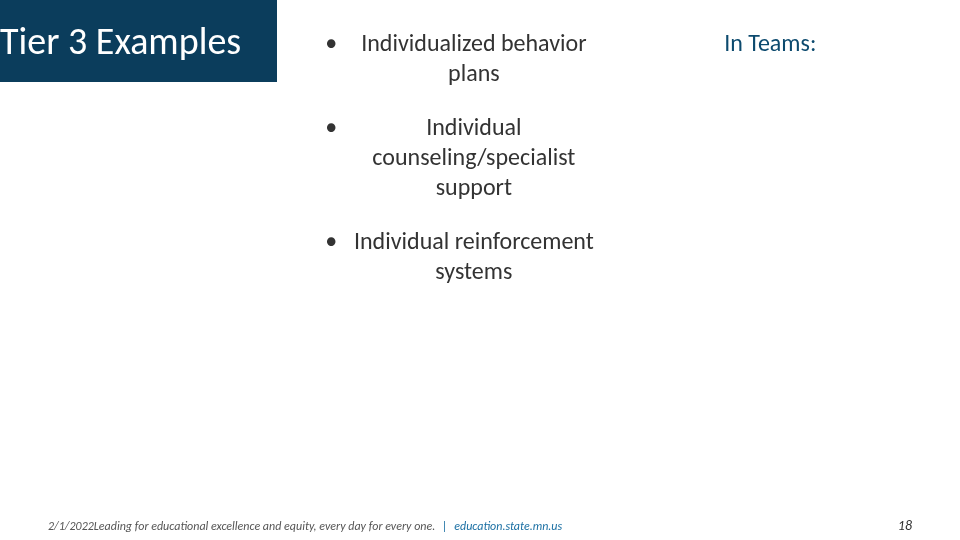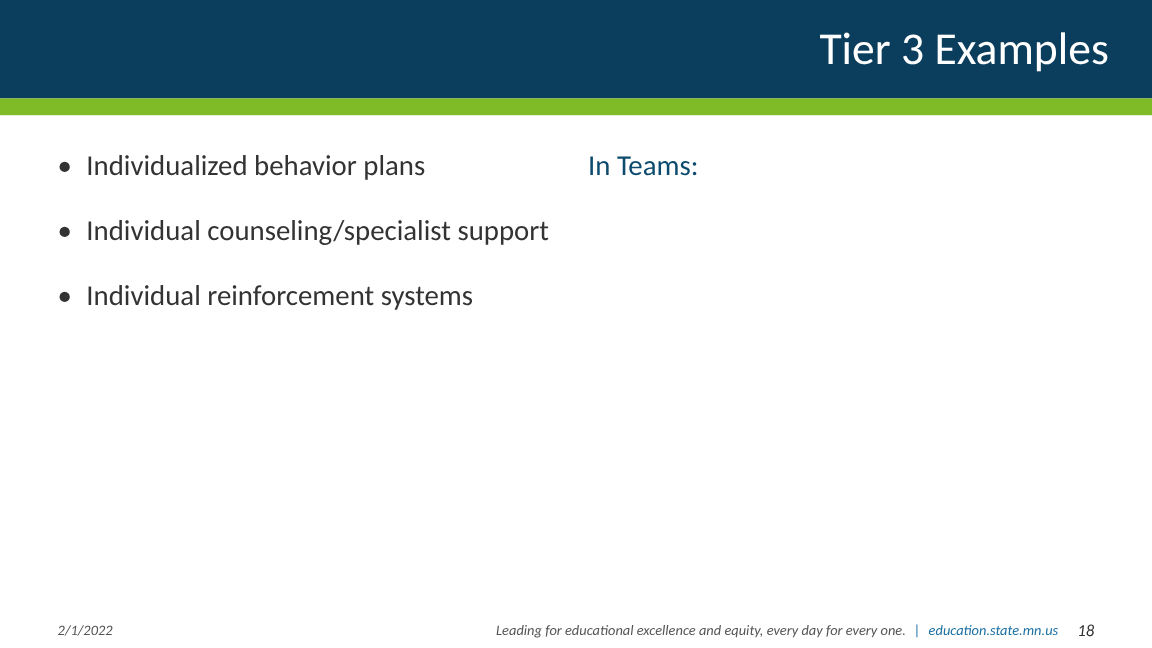--- a/index.html
+++ b/index.html
@@ -1,32 +1,32 @@
 <!DOCTYPE html>
 <html><head>
 <meta charset="utf-8">
 <style>
   * { margin: 0; padding: 0; box-sizing: border-box; }
   html, body { width: 960px; height: 540px; font-family: Calibri, "Segoe UI", Arial, sans-serif; background: #fff; overflow: hidden; }
-  .slide { width: 960px; height: 540px; position: relative; display: flex; flex-direction: column; }
+  .slide { width: 960px; height: 540px; position: relative; display: flex; flex-direction: row; }
   .header { background: #0b3d5c; height: 82px; display: flex; align-items: center; justify-content: flex-end; padding-right: 36px; }
   .header h1 { color: #fff; font-size: 38px; font-weight: 400; }
   .accent-bar { height: 14px; background: #7fba27; }
   .content { flex: 1; display: flex; padding: 28px 48px 0 48px; }
-  .col { width: 50%; }
+  .col { width: 50%; text-align: center; }
   .col-left { padding-right: 20px; }
   .col-right { padding-left: 10px; }
   .bullets { list-style: none; }
   .bullets li { font-size: 24px; color: #333; margin-bottom: 24px; line-height: 1.25; display: flex; }
   .bullets li::before { content: "•"; color: #333; margin-right: 12px; font-size: 24px; line-height: 1.25; }
   .teams-heading { font-size: 24px; color: #0c4a6e; margin-bottom: 24px; }
   .teams-body { font-size: 24px; color: #333; line-height: 1.3; }
   .footer { position: absolute; bottom: 6px; left: 0; width: 100%; padding: 0 48px; display: flex; align-items: center; font-size: 12px; color: #555; font-style: italic; }
   .footer-date { flex: 0 0 auto; }
-  .footer-center { flex: 1; text-align: right; }
+  .footer-center { flex: 1; text-align: left; }
   .footer-link { color: #1a6fa3; }
   .footer-sep { color: #1a6fa3; margin: 0 4px; }
   .footer-page { flex: 0 0 auto; font-size: 14px; color: #333; margin-left: 16px; }
 </style>
 </head>
 <body>
 
 <div class="slide">
   <div class="header">
     <h1>Tier 3 Examples</h1>

